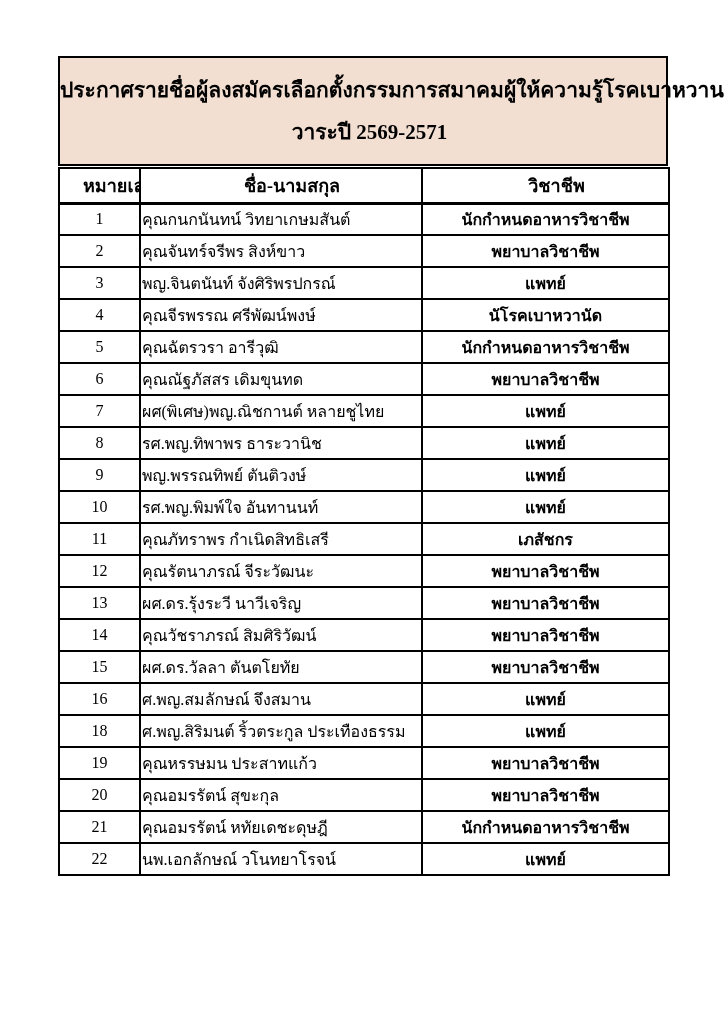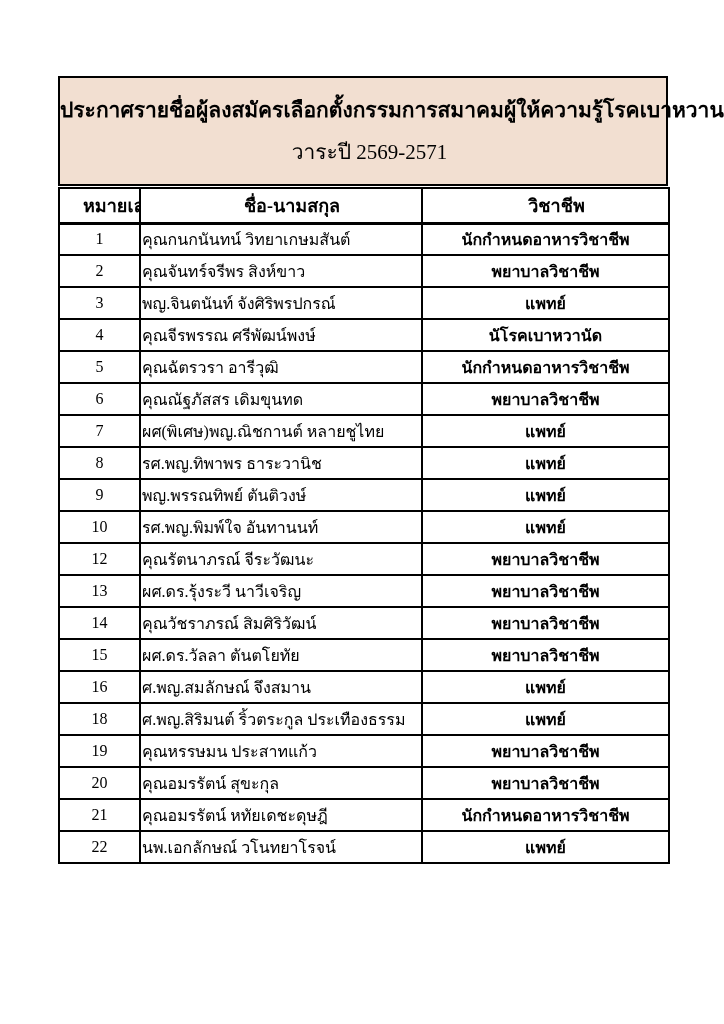--- a/index.html
+++ b/index.html
@@ -10,21 +10,21 @@
   body {
     width: 724px;
     height: 1024px;
     position: relative;
     font-family: "Liberation Serif", "DejaVu Serif", serif;
     color: #000000;
   }
   .doc {
     position: absolute;
     left: 58px;
-    top: 76px;
+    top: 56px;
     width: 610px;
   }
   .title-box {
     box-sizing: border-box;
     width: 610px;
     height: 110px;
     border: 2px solid #000000;
     background: #F2DFD1;
     text-align: center;
     display: flex;
@@ -33,21 +33,21 @@
     gap: 16px;
   }
   .title-line1 {
     font-size: 21px;
     font-weight: bold;
     line-height: 1.25;
     white-space: nowrap;
   }
   .title-line2 {
     font-size: 21px;
-    font-weight: normal;
+    font-weight: bold;
     line-height: 1.25;
     margin-left: 13px;
   }
   table.roster {
     border-collapse: collapse;
     width: 610px;
     margin-top: 1px;
     table-layout: fixed;
   }
   table.roster th,
@@ -146,20 +146,25 @@
     <td class="cell-number">9</td>
     <td class="cell-name">พญ.พรรณทิพย์ ตันติวงษ์</td>
     <td class="cell-prof">แพทย์</td>
   </tr>
         <tr>
     <td class="cell-number">10</td>
     <td class="cell-name">รศ.พญ.พิมพ์ใจ อันทานนท์</td>
     <td class="cell-prof">แพทย์</td>
   </tr>
         <tr>
+    <td class="cell-number">11</td>
+    <td class="cell-name">คุณภัทราพร กำเนิดสิทธิเสรี</td>
+    <td class="cell-prof">เภสัชกร</td>
+  </tr>
+        <tr>
     <td class="cell-number">12</td>
     <td class="cell-name">คุณรัตนาภรณ์ จีระวัฒนะ</td>
     <td class="cell-prof">พยาบาลวิชาชีพ</td>
   </tr>
         <tr>
     <td class="cell-number">13</td>
     <td class="cell-name">ผศ.ดร.รุ้งระวี นาวีเจริญ</td>
     <td class="cell-prof">พยาบาลวิชาชีพ</td>
   </tr>
         <tr>

